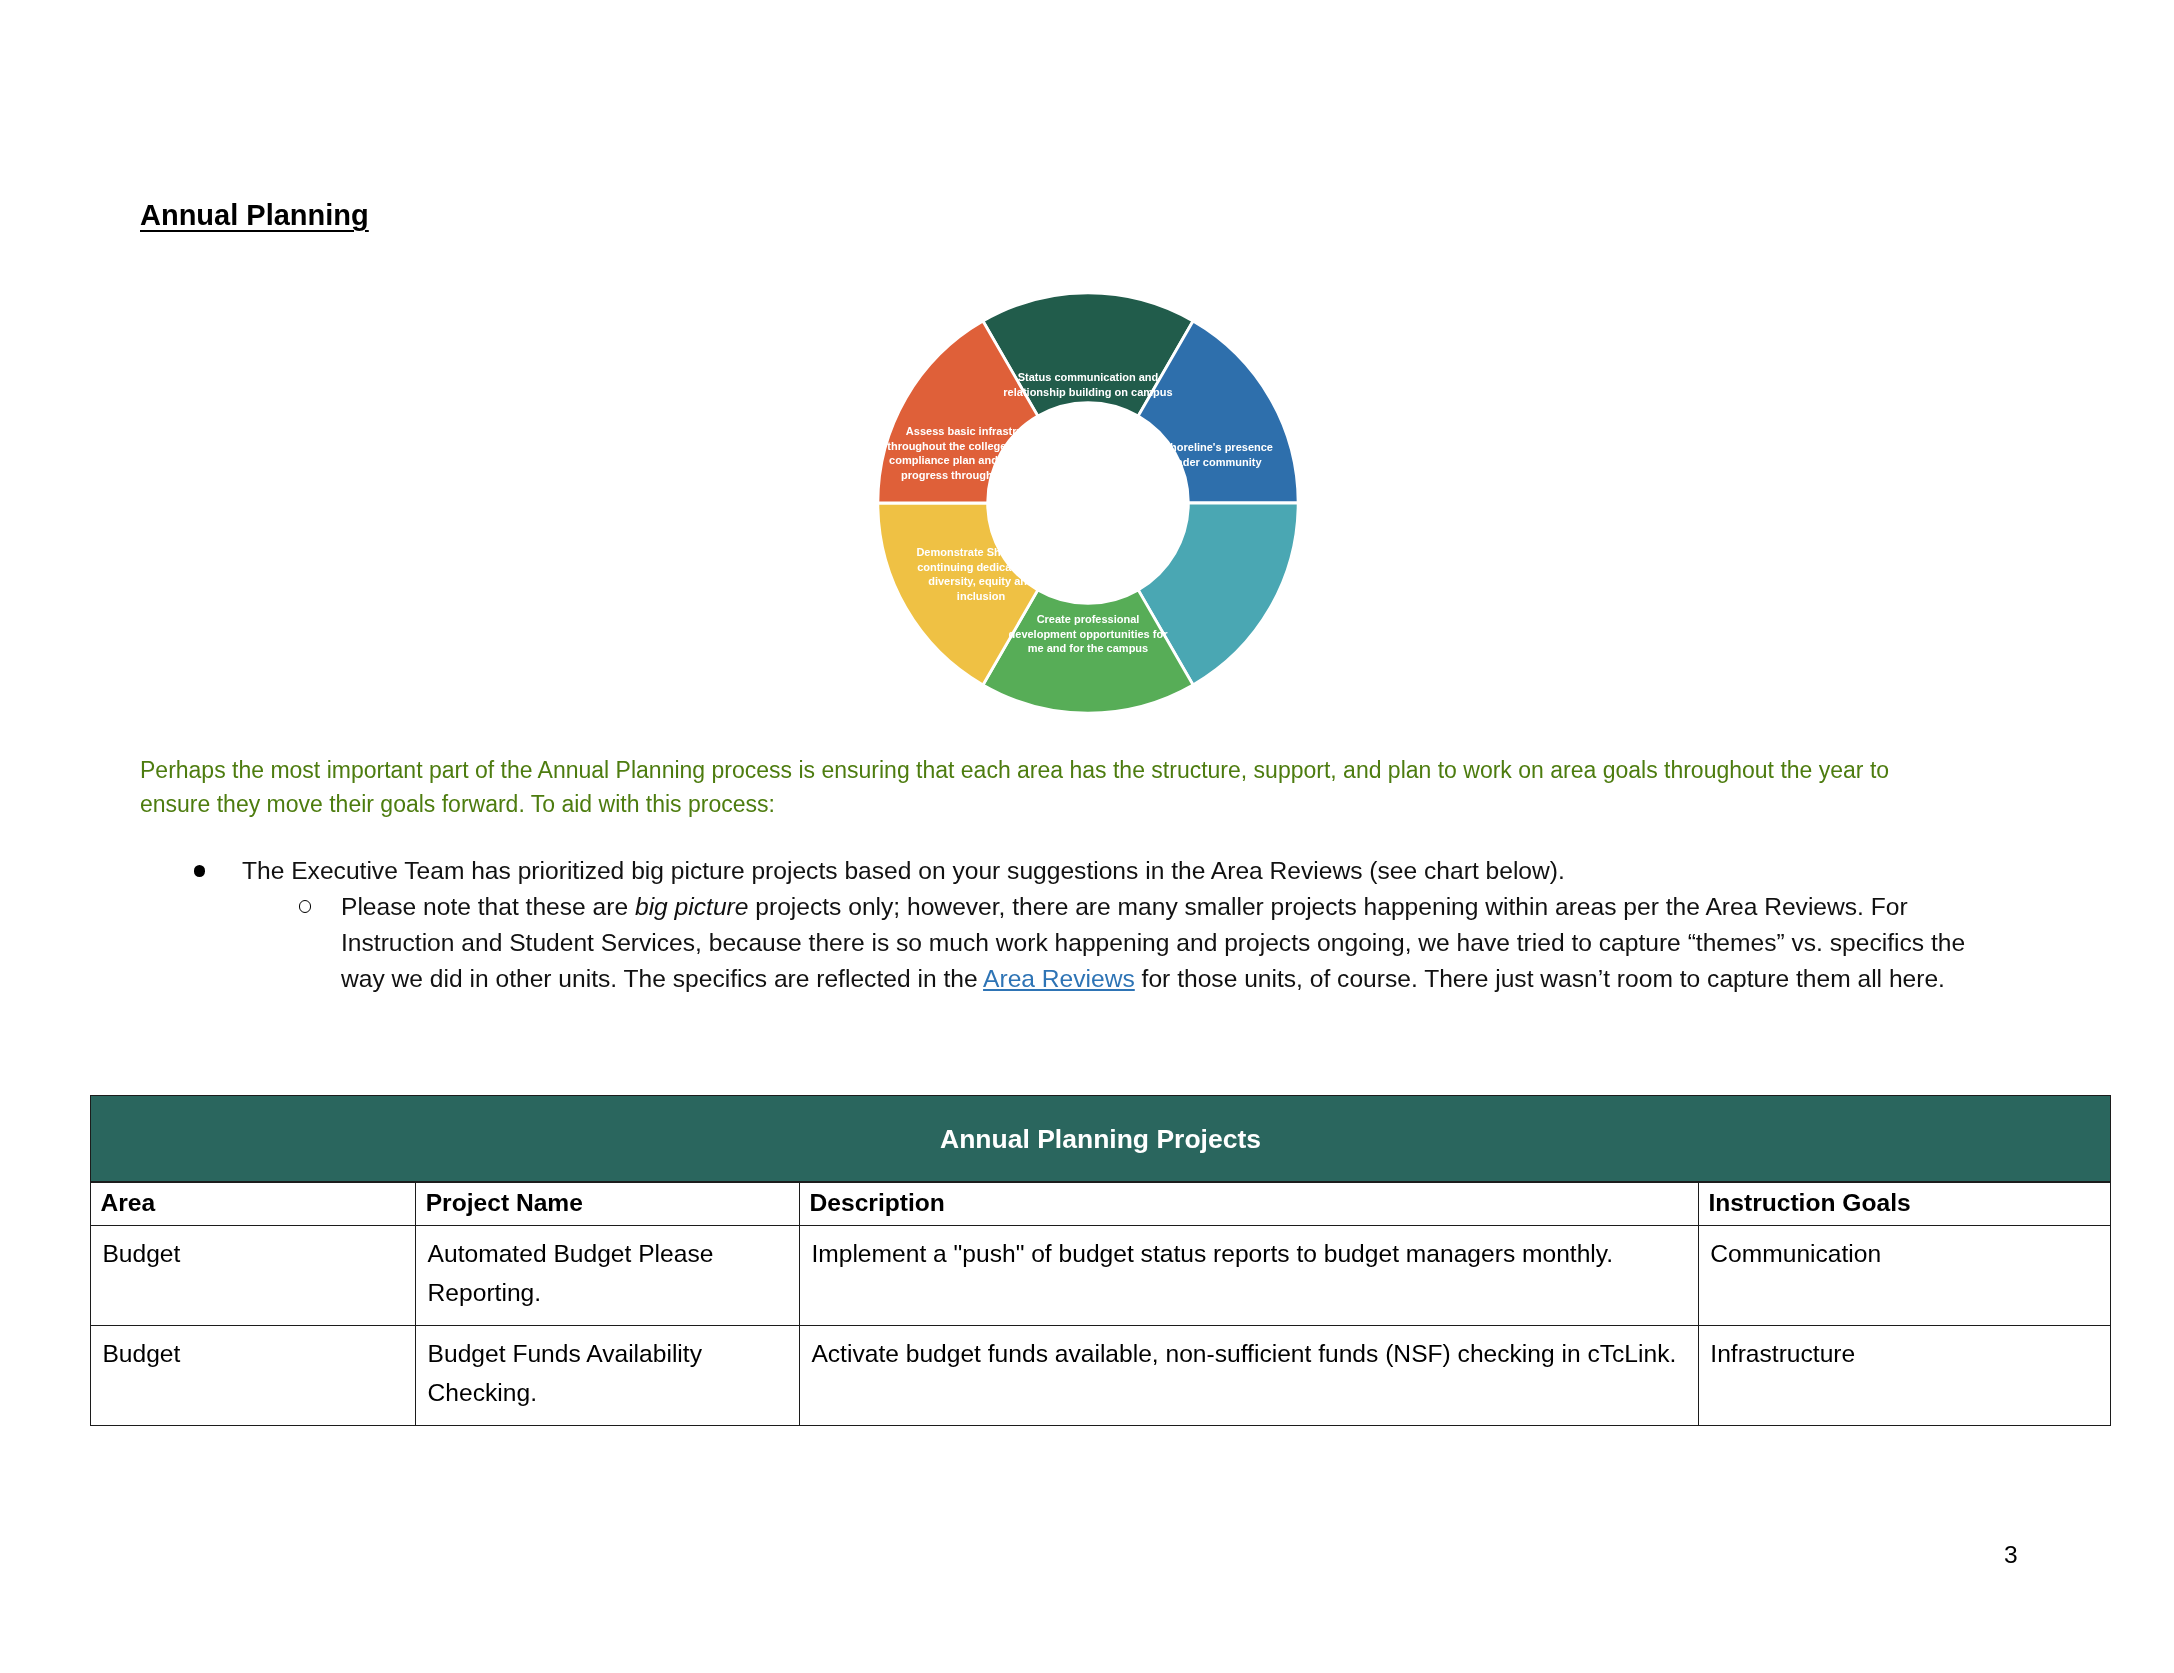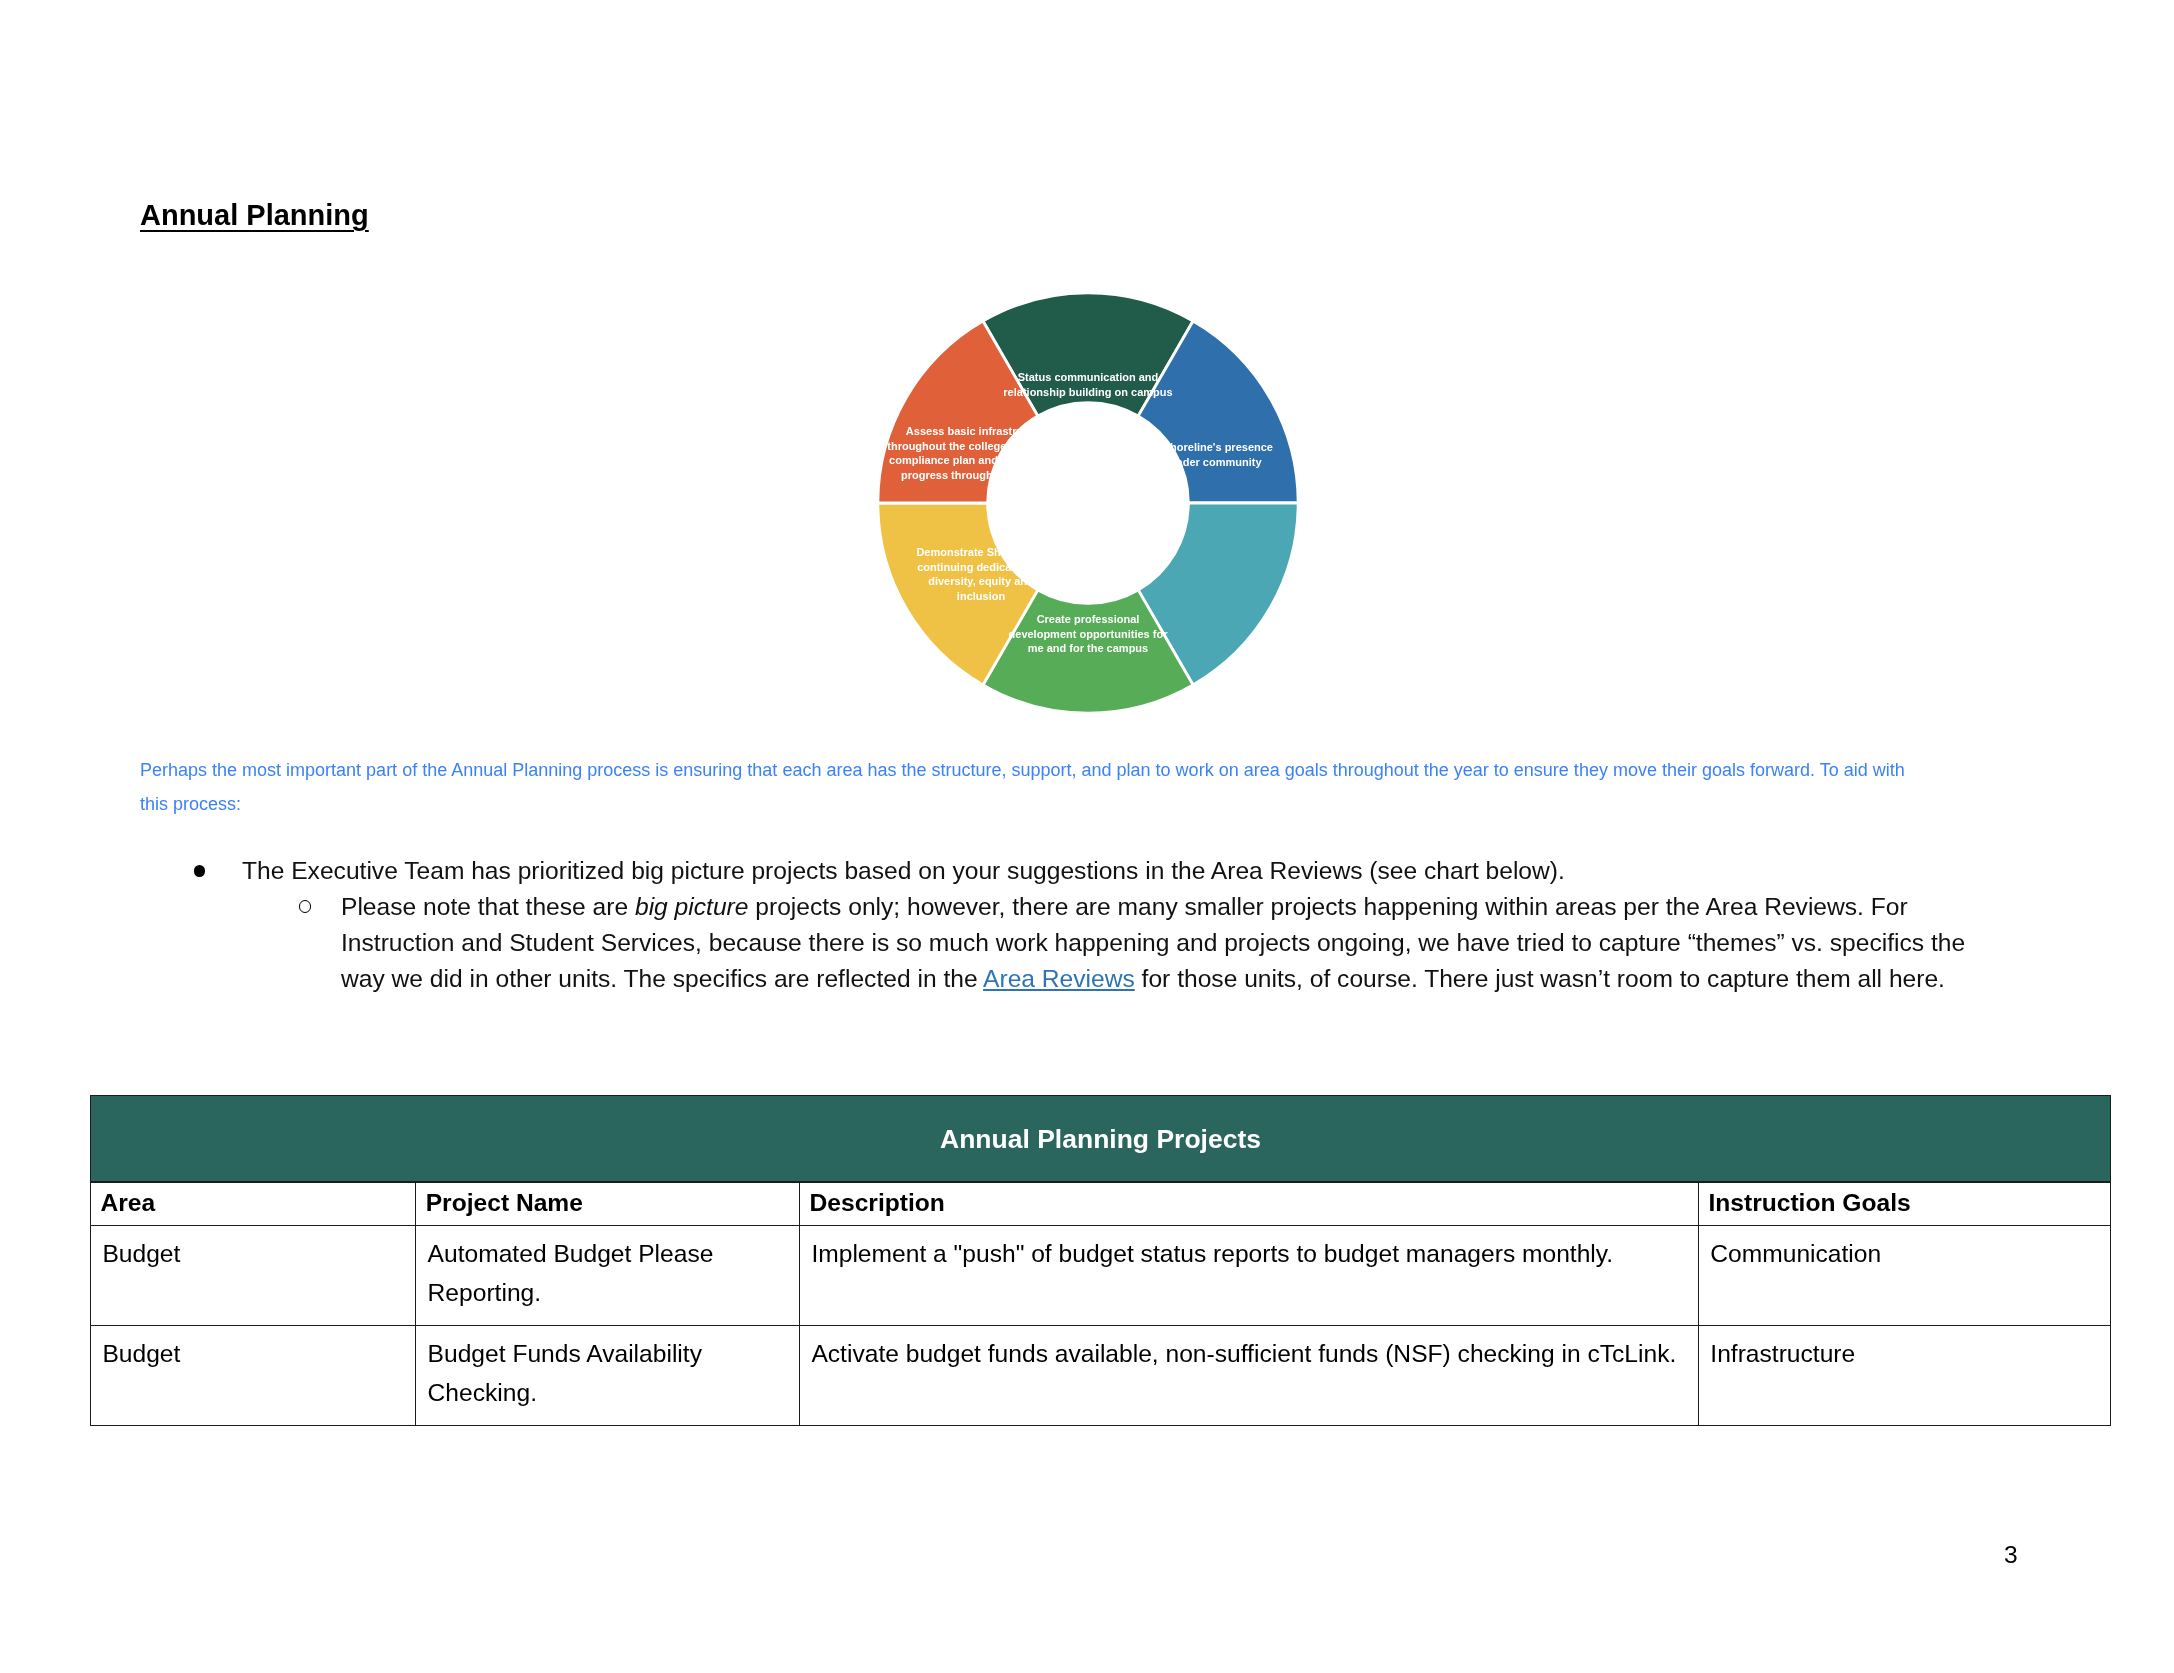--- a/index.html
+++ b/index.html
@@ -46,21 +46,21 @@
   .donut-center .center-title {
     font-size:26.5px; font-weight:bold; line-height:1.15; letter-spacing:0.2px;
   }
   .donut-center .center-dates {
     margin-top:9.5px; font-size:17.5px; font-weight:500; line-height:1.35;
   }
 
   
   .intro {
     position:absolute; left:140px; top:753px; width:1779px;
-    font-size:18px; line-height:34px; color:#3b82f6;
+    font-size:23px; line-height:34px; color:#4d7c0f;
   }
   .bullets { position:absolute; left:0; top:854px; width:2175px; }
   .bullet-row { position:relative; }
   .b1-text { position:absolute; left:242px; top:0; width:1751px; font-size:24.6px; line-height:34px; }
   .b1-marker {
     position:absolute; left:194px; top:11.4px;
     width:11.4px; height:11.4px; border-radius:50%; background:#000;
   }
   .b2 { top:35px; }
   .b2-text { position:absolute; left:341px; top:0; width:1654px; font-size:24.6px; line-height:36px; }

